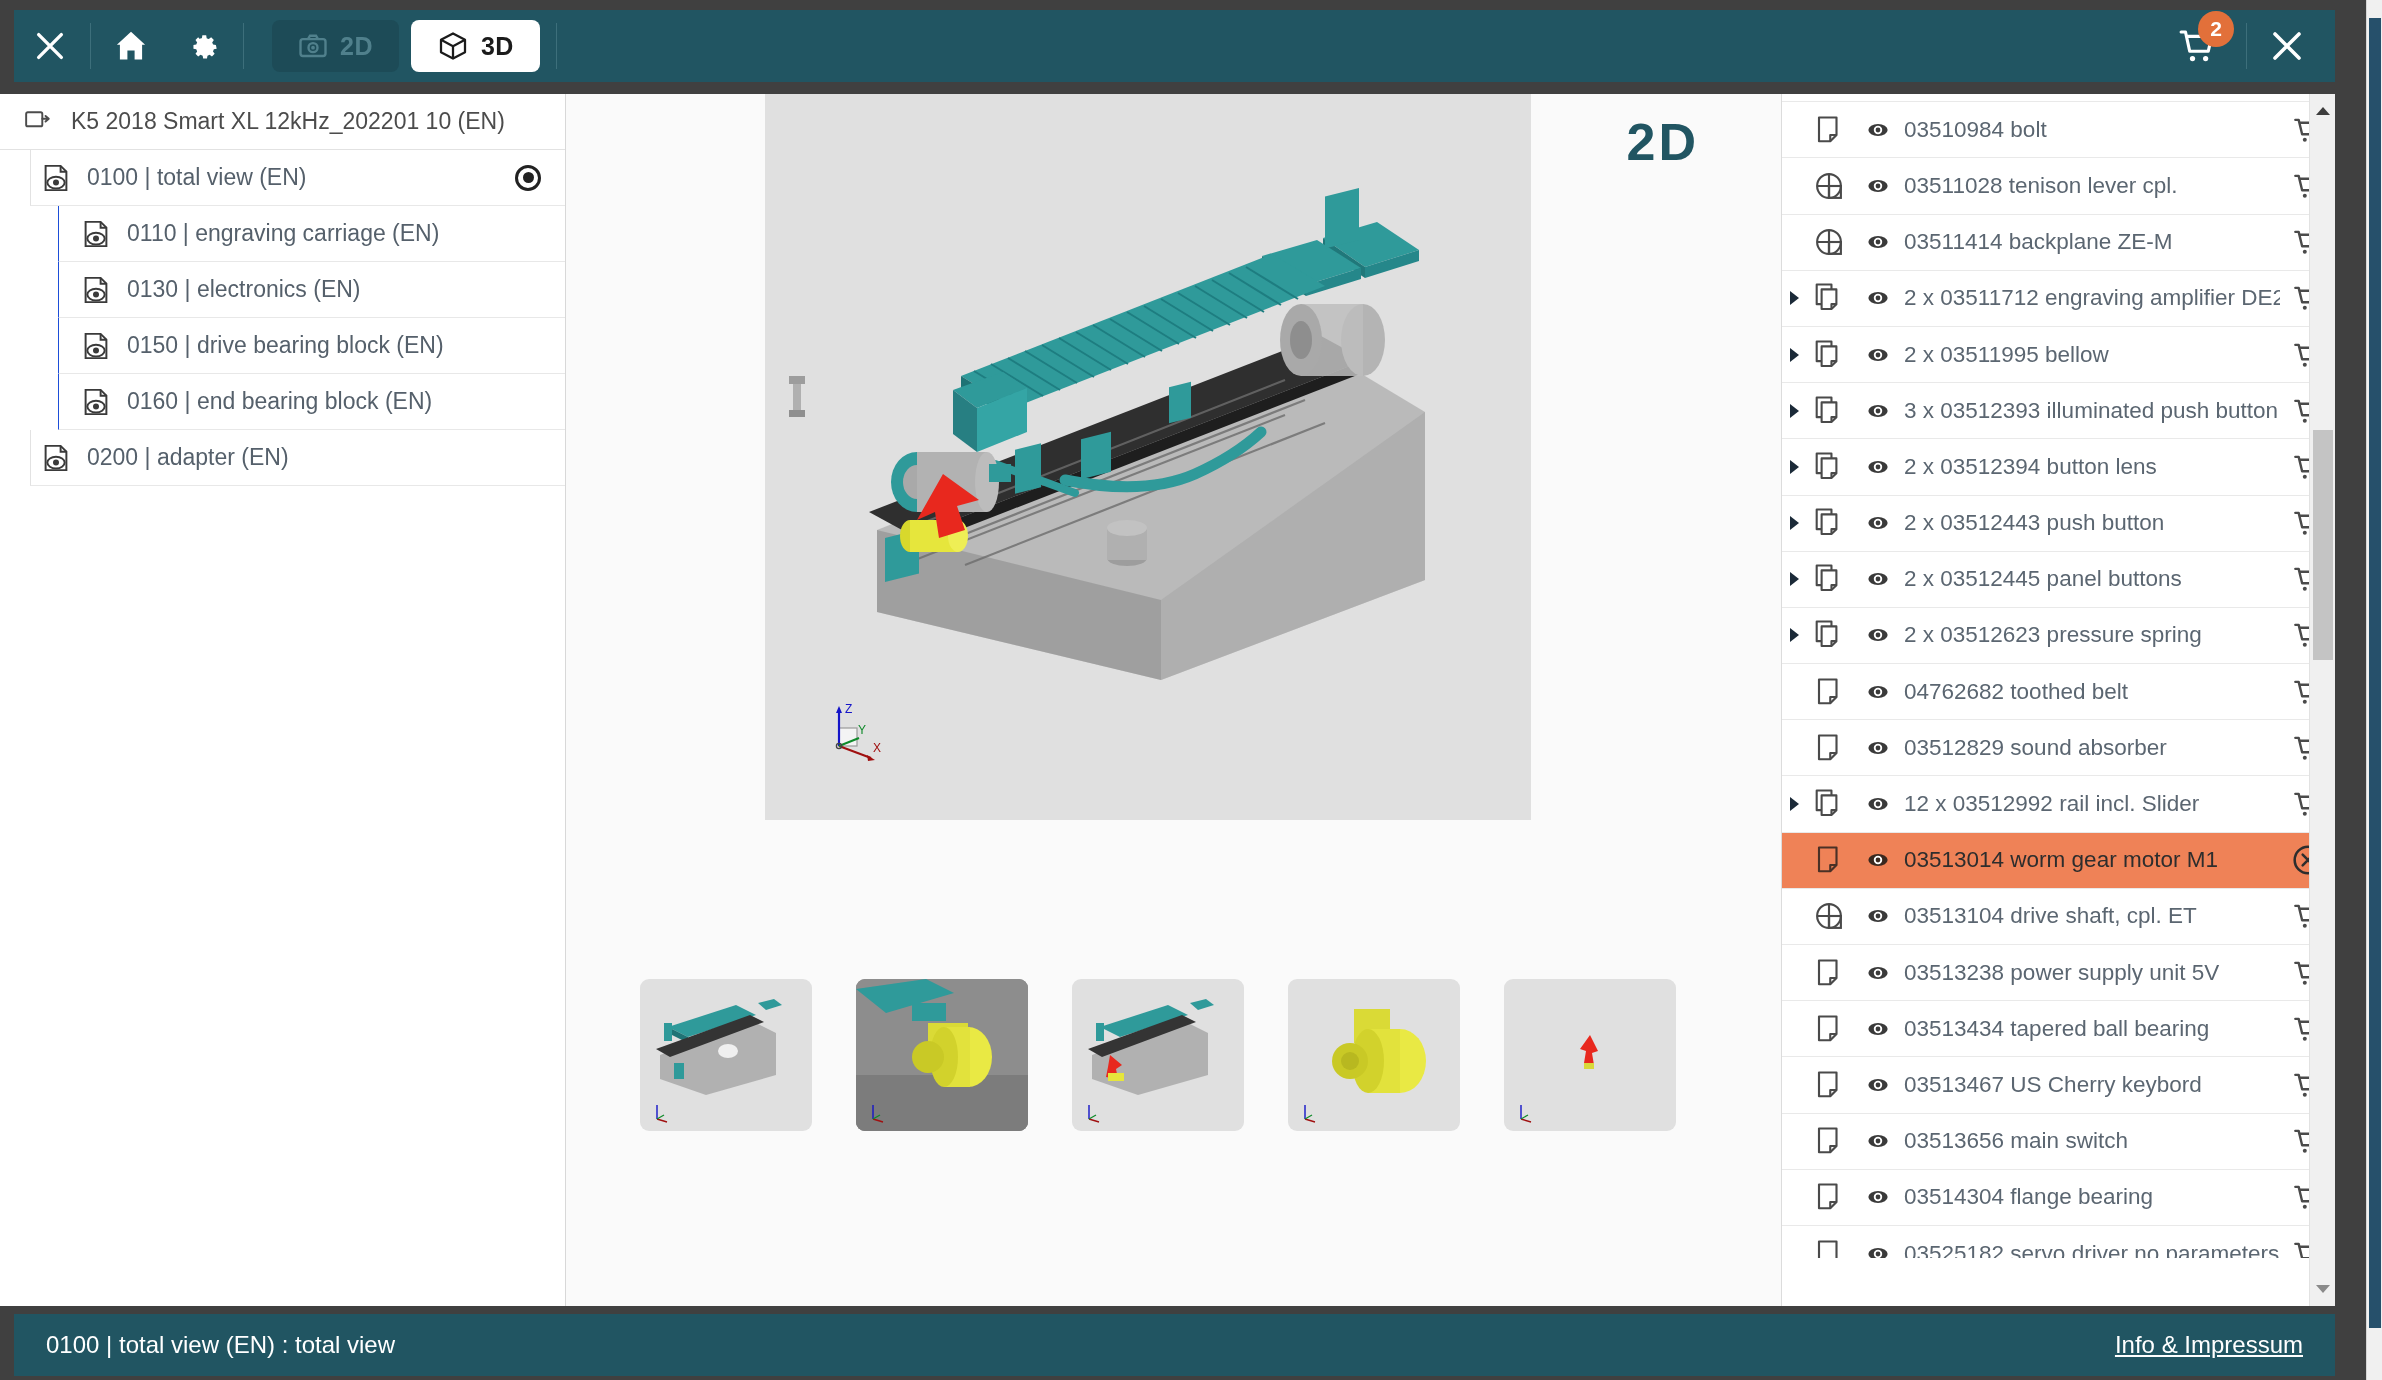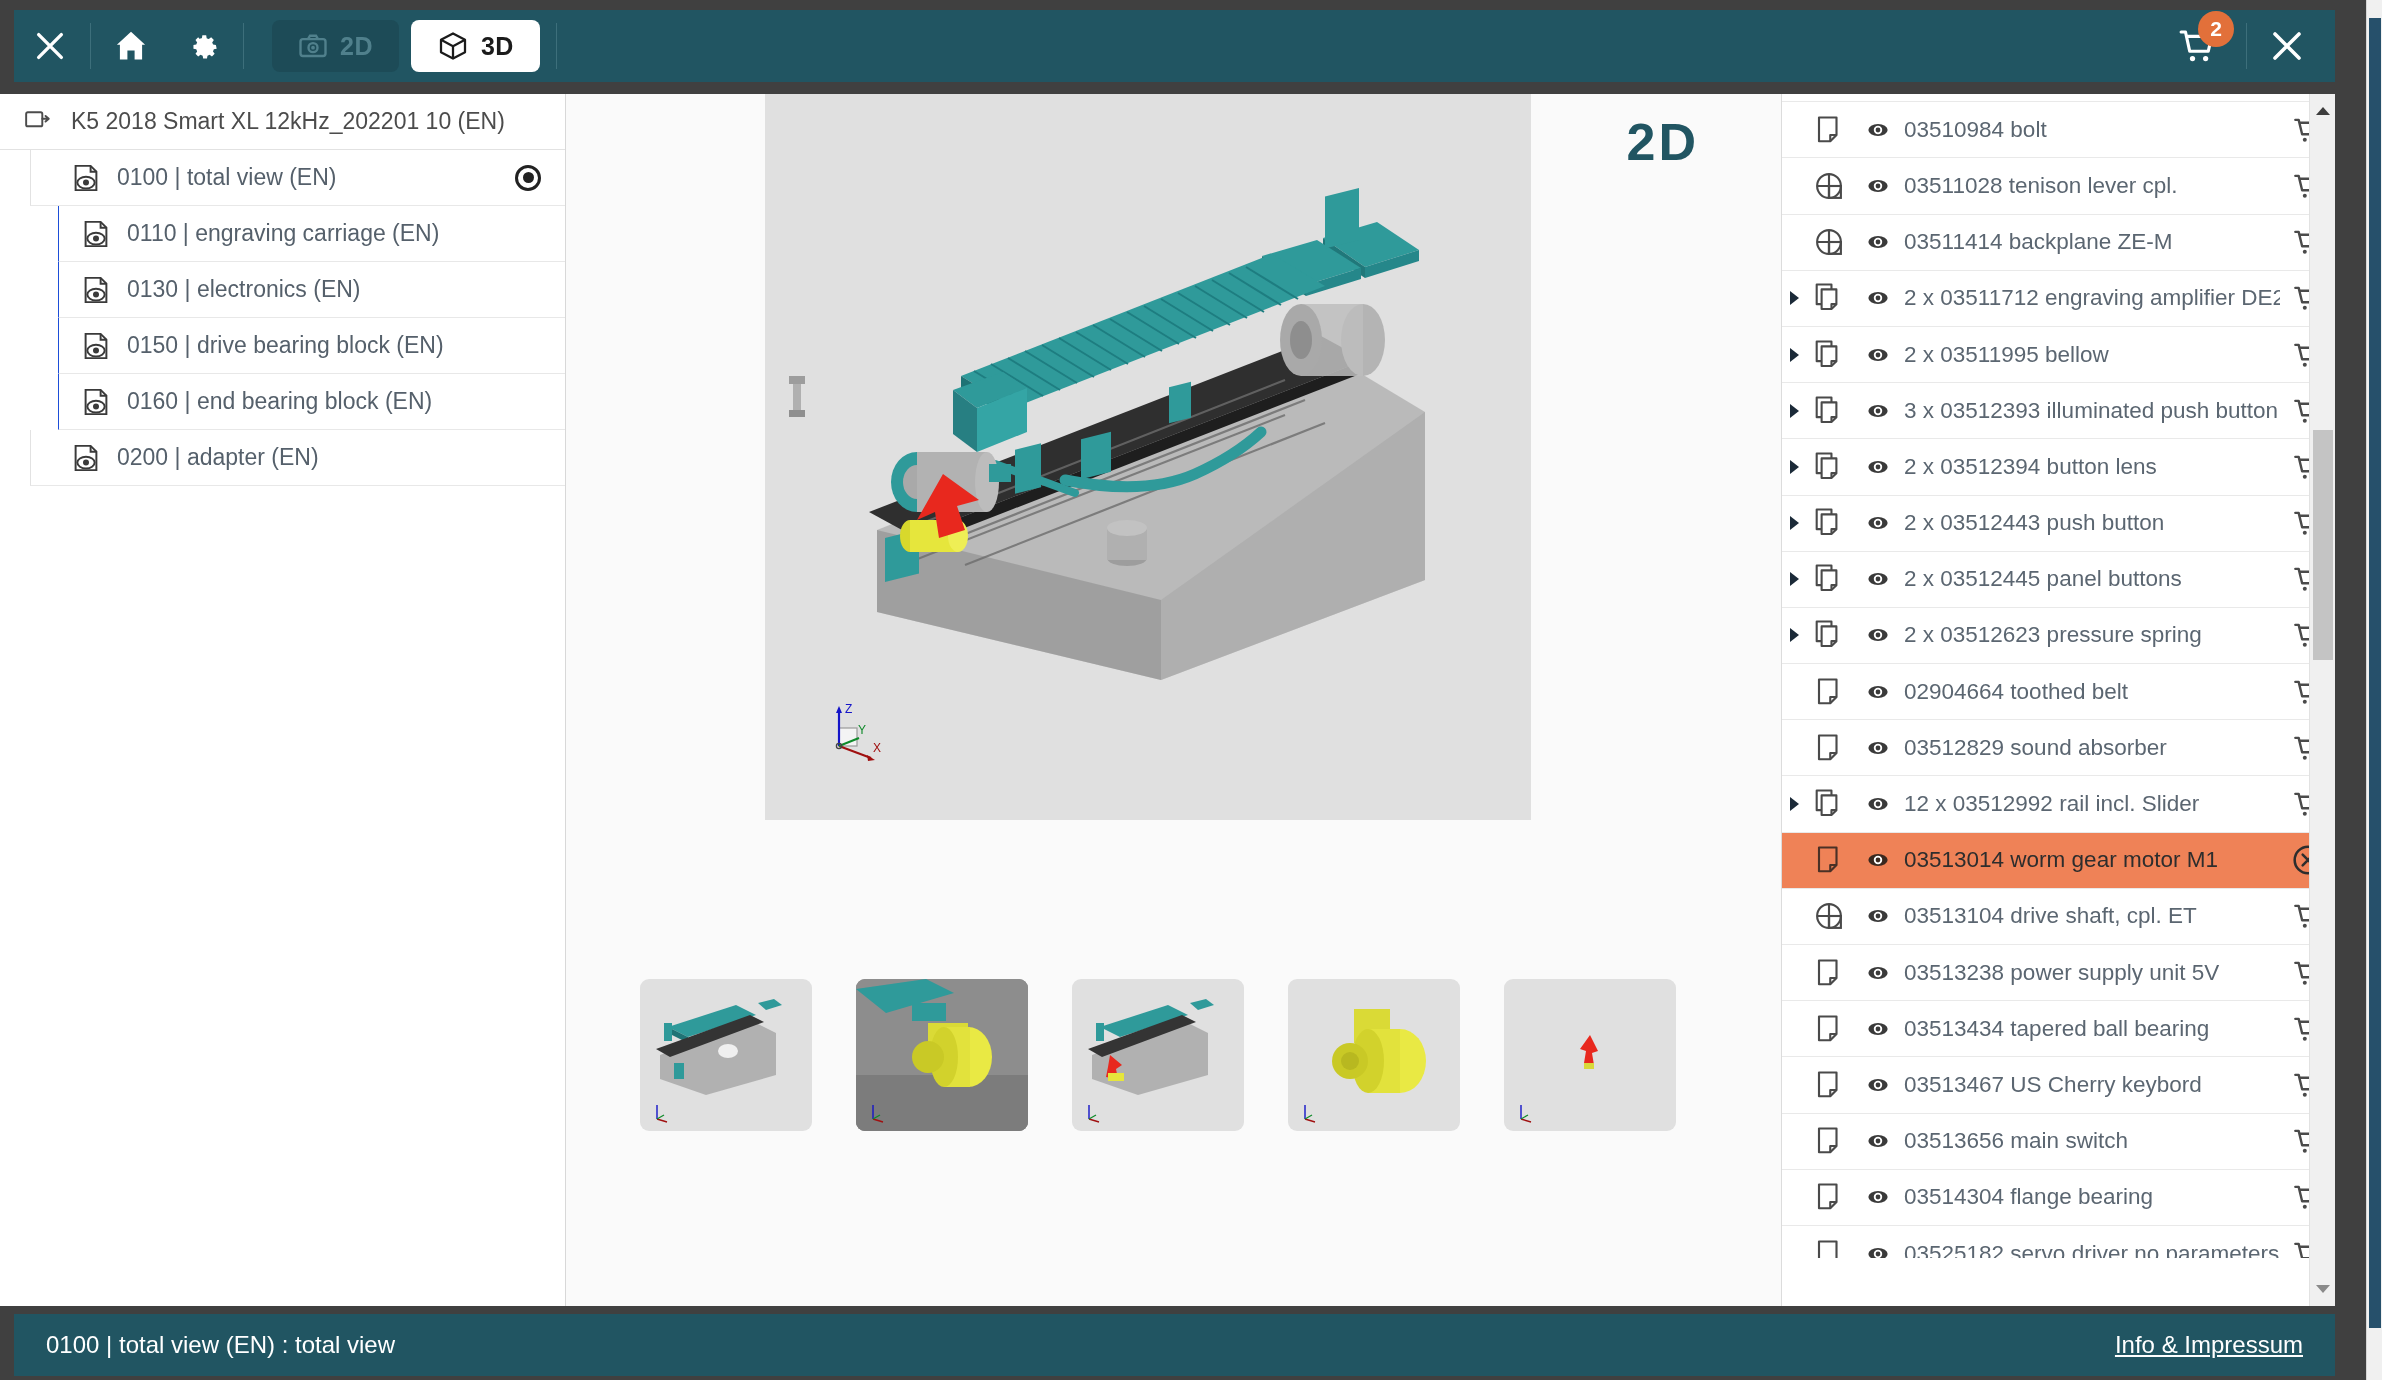--- a/index.html
+++ b/index.html
@@ -78,21 +78,21 @@
   }
   .tree-row {
     display: flex; align-items: center;
     height: 56px;
     border-bottom: 1px solid #e8e8e8;
     font-size: 23px; color: #55606b;
     cursor: pointer;
     position: relative;
   }
   .tree-row .ic { margin-right: 16px; display:flex; align-items:center; }
-  .tree-row.lvl1 { margin-left: 30px; border-left: 1px solid #e2e2e2; padding-left: 40px;}
+  .tree-row.lvl1 { margin-left: 30px; border-left: 1px solid #e2e2e2; padding-left: 10px;}
   .tree-row.lvl2 { margin-left: 58px; border-left: 1px solid #1d4ed8; padding-left: 22px;}
   .radio-sel {
     position: absolute; right: 24px; top: 50%; transform: translateY(-50%);
     width: 26px; height: 26px; border-radius: 50%;
     border: 3px solid #222; display: flex; align-items: center; justify-content: center;
   }
   .radio-sel i { width: 11px; height: 11px; border-radius: 50%; background: #222; display:block;}
 
   
   #center {
@@ -845,21 +845,21 @@
                 <path d="M17 16 h-5 v5" fill="none" stroke="#4a4a4a" stroke-width="1.7" stroke-linejoin="round"></path>
             </svg>
           </span>
           <span class="li-eye">
             <svg width="30" height="22" viewBox="0 0 24 24">
               <ellipse cx="12" cy="12" rx="10.5" ry="6.5" fill="#3a3a3a"></ellipse>
                 <ellipse cx="12" cy="12" rx="4.6" ry="4.6" fill="#fff"></ellipse>
                 <circle cx="12" cy="12" r="2.6" fill="#3a3a3a"></circle>
             </svg>
           </span>
-          <span class="li-label">02904664 toothed belt</span>
+          <span class="li-label">04762682 toothed belt</span>
           <span class="li-action">
             <svg width="32" height="32" viewBox="0 0 24 22">
               <path d="M2.5 3.4 L5 3.4 L7.6 14.2 L18.6 14.2 L21 5.6 L6.2 5.6" fill="none" stroke="#4a4a4a" stroke-width="1.8" stroke-linecap="round" stroke-linejoin="round"></path>
                 <circle cx="9.6" cy="18.4" r="1.5" fill="#4a4a4a"></circle>
                 <circle cx="17.2" cy="18.4" r="1.5" fill="#4a4a4a"></circle>
             </svg>
           </span>
         </div>
         <div class="li">
           <span class="li-arrow"></span>

